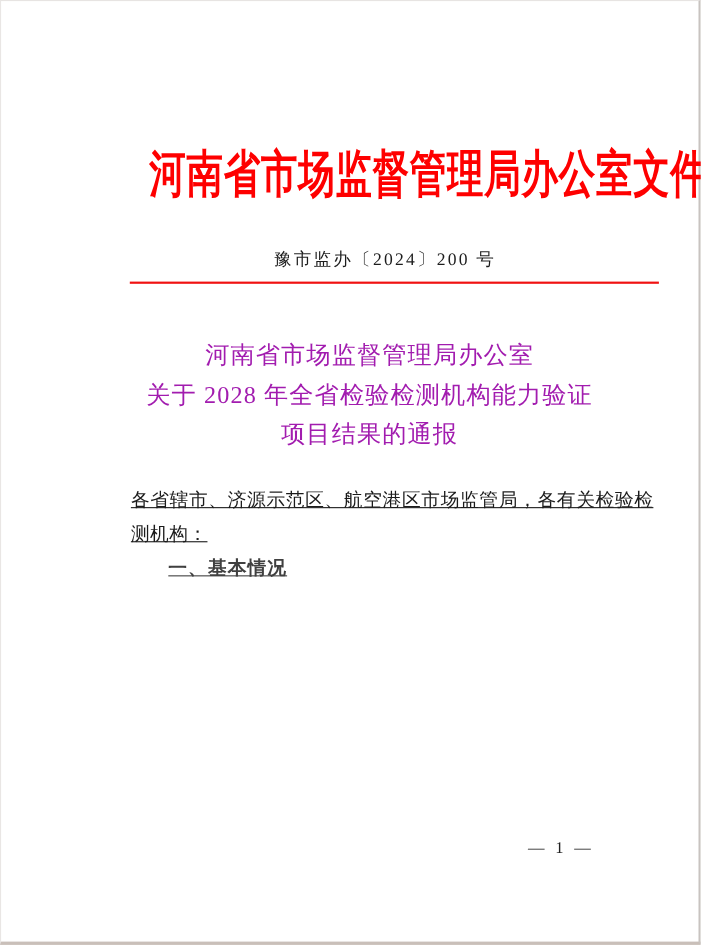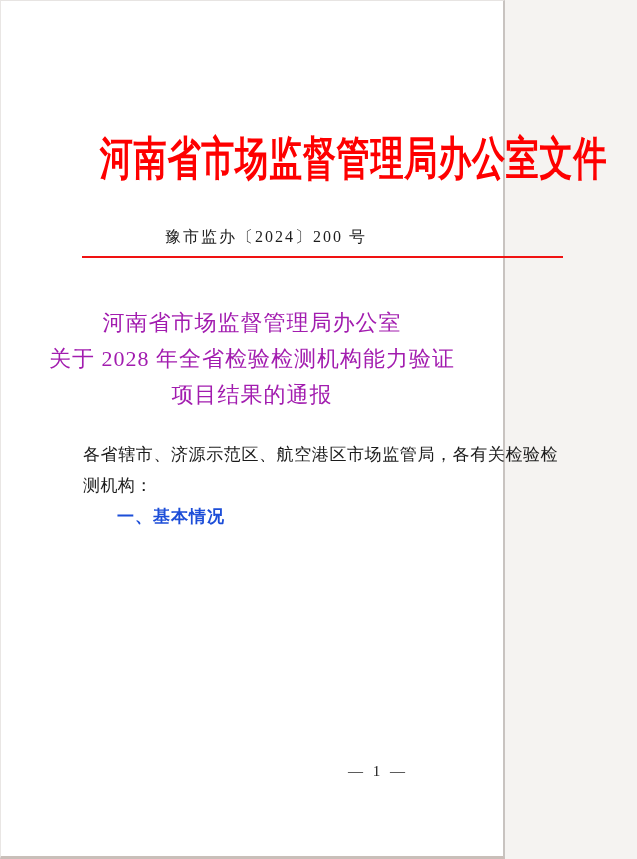--- a/index.html
+++ b/index.html
@@ -7,28 +7,29 @@
   html, body {
     width: 637px;
     height: 859px;
     background: #f5f3f1;
     font-family: "Liberation Serif", "DejaVu Serif", serif;
     overflow: hidden;
   }
 
   .page {
     position: relative;
-    width: 505px;
+    width: 637px;
     height: 859px;
     background: #ffffff;
     border-top: 1px solid #e7e4e2;
     border-left: 1px solid #e9e6e4;
     border-right: 2px solid #c8c3c0;
     border-bottom: 3px solid #c9bfb9;
     color: #1c1c1c;
+    padding-left: 36px;
   }
 
   
   .red-header {
     margin-top: 126px;
     text-align: center;
     line-height: 64px;
     height: 64px;
     white-space: nowrap;
   }
@@ -76,26 +77,26 @@
   
   .doc-body {
     margin: 26px 78px 0 82px;
     width: 475px;
     font-size: 17px;
     line-height: 31px;
     text-align: justify;
     color: #1b1b1b;
     letter-spacing: 0.4px;
   }
-  .doc-body p { margin: 0; }
+  .doc-body p { margin: 0; text-decoration: underline; }
   .doc-body p.indent { text-indent: 2em; }
   .doc-body p.heading {
     font-family: "Liberation Sans", "DejaVu Sans", sans-serif;
     font-weight: bold;
-    color: #1d4ed8;
+    color: #404040;
     letter-spacing: 1px;
   }
 
   
   .page-number {
     position: absolute;
     top: 762px;
     right: 95px;
     font-size: 15px;
     letter-spacing: 3px;

